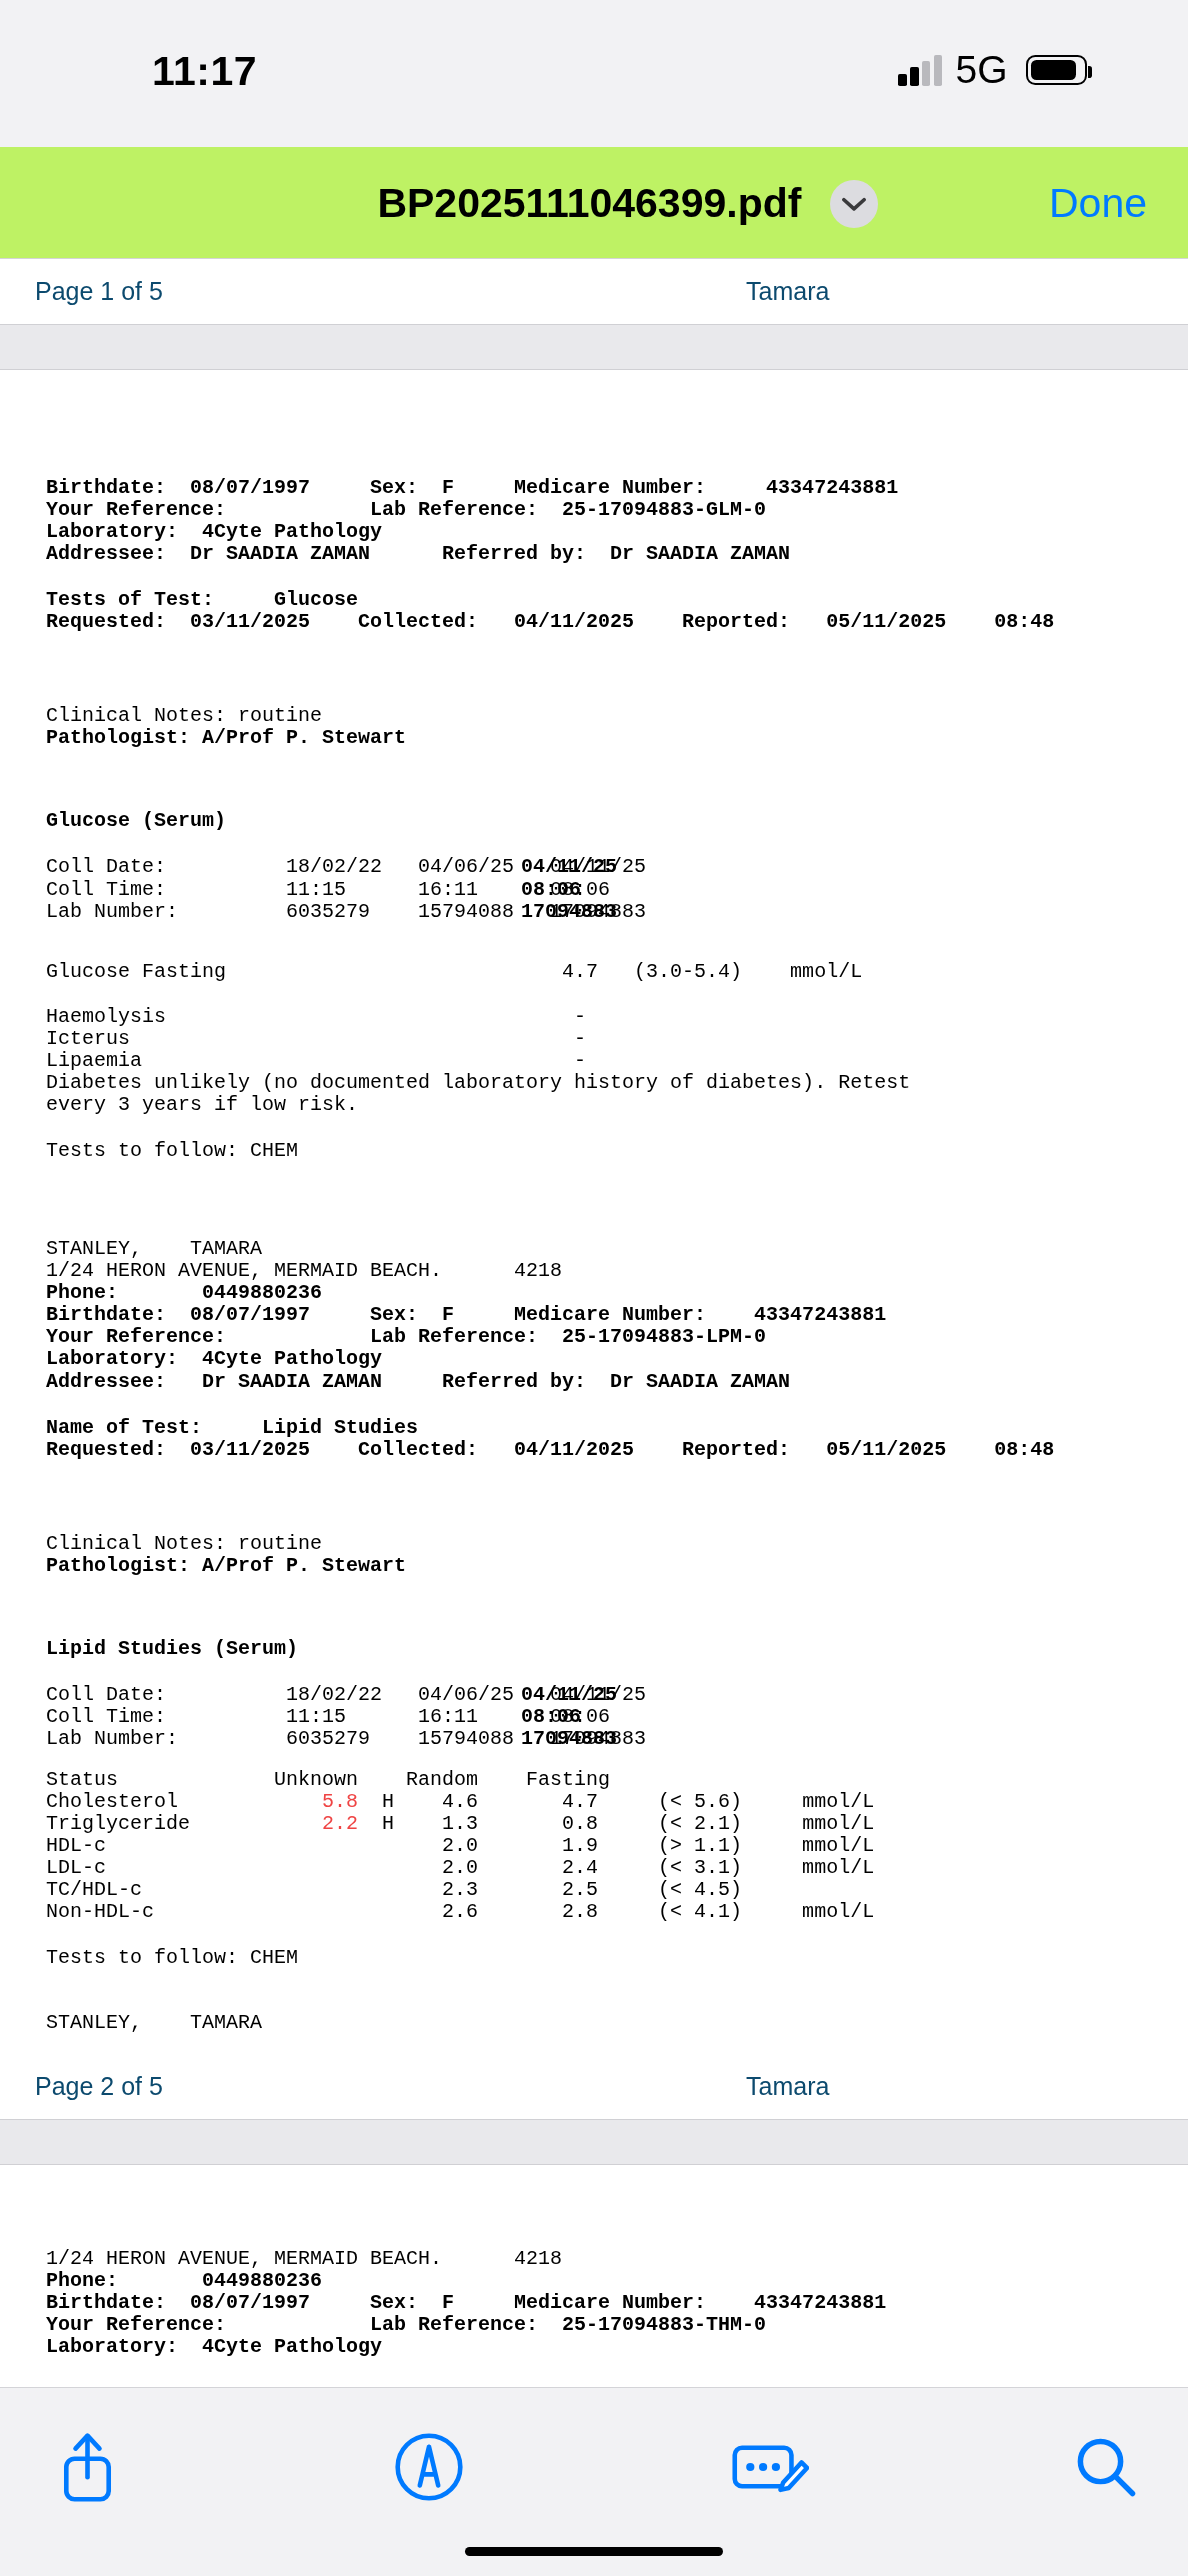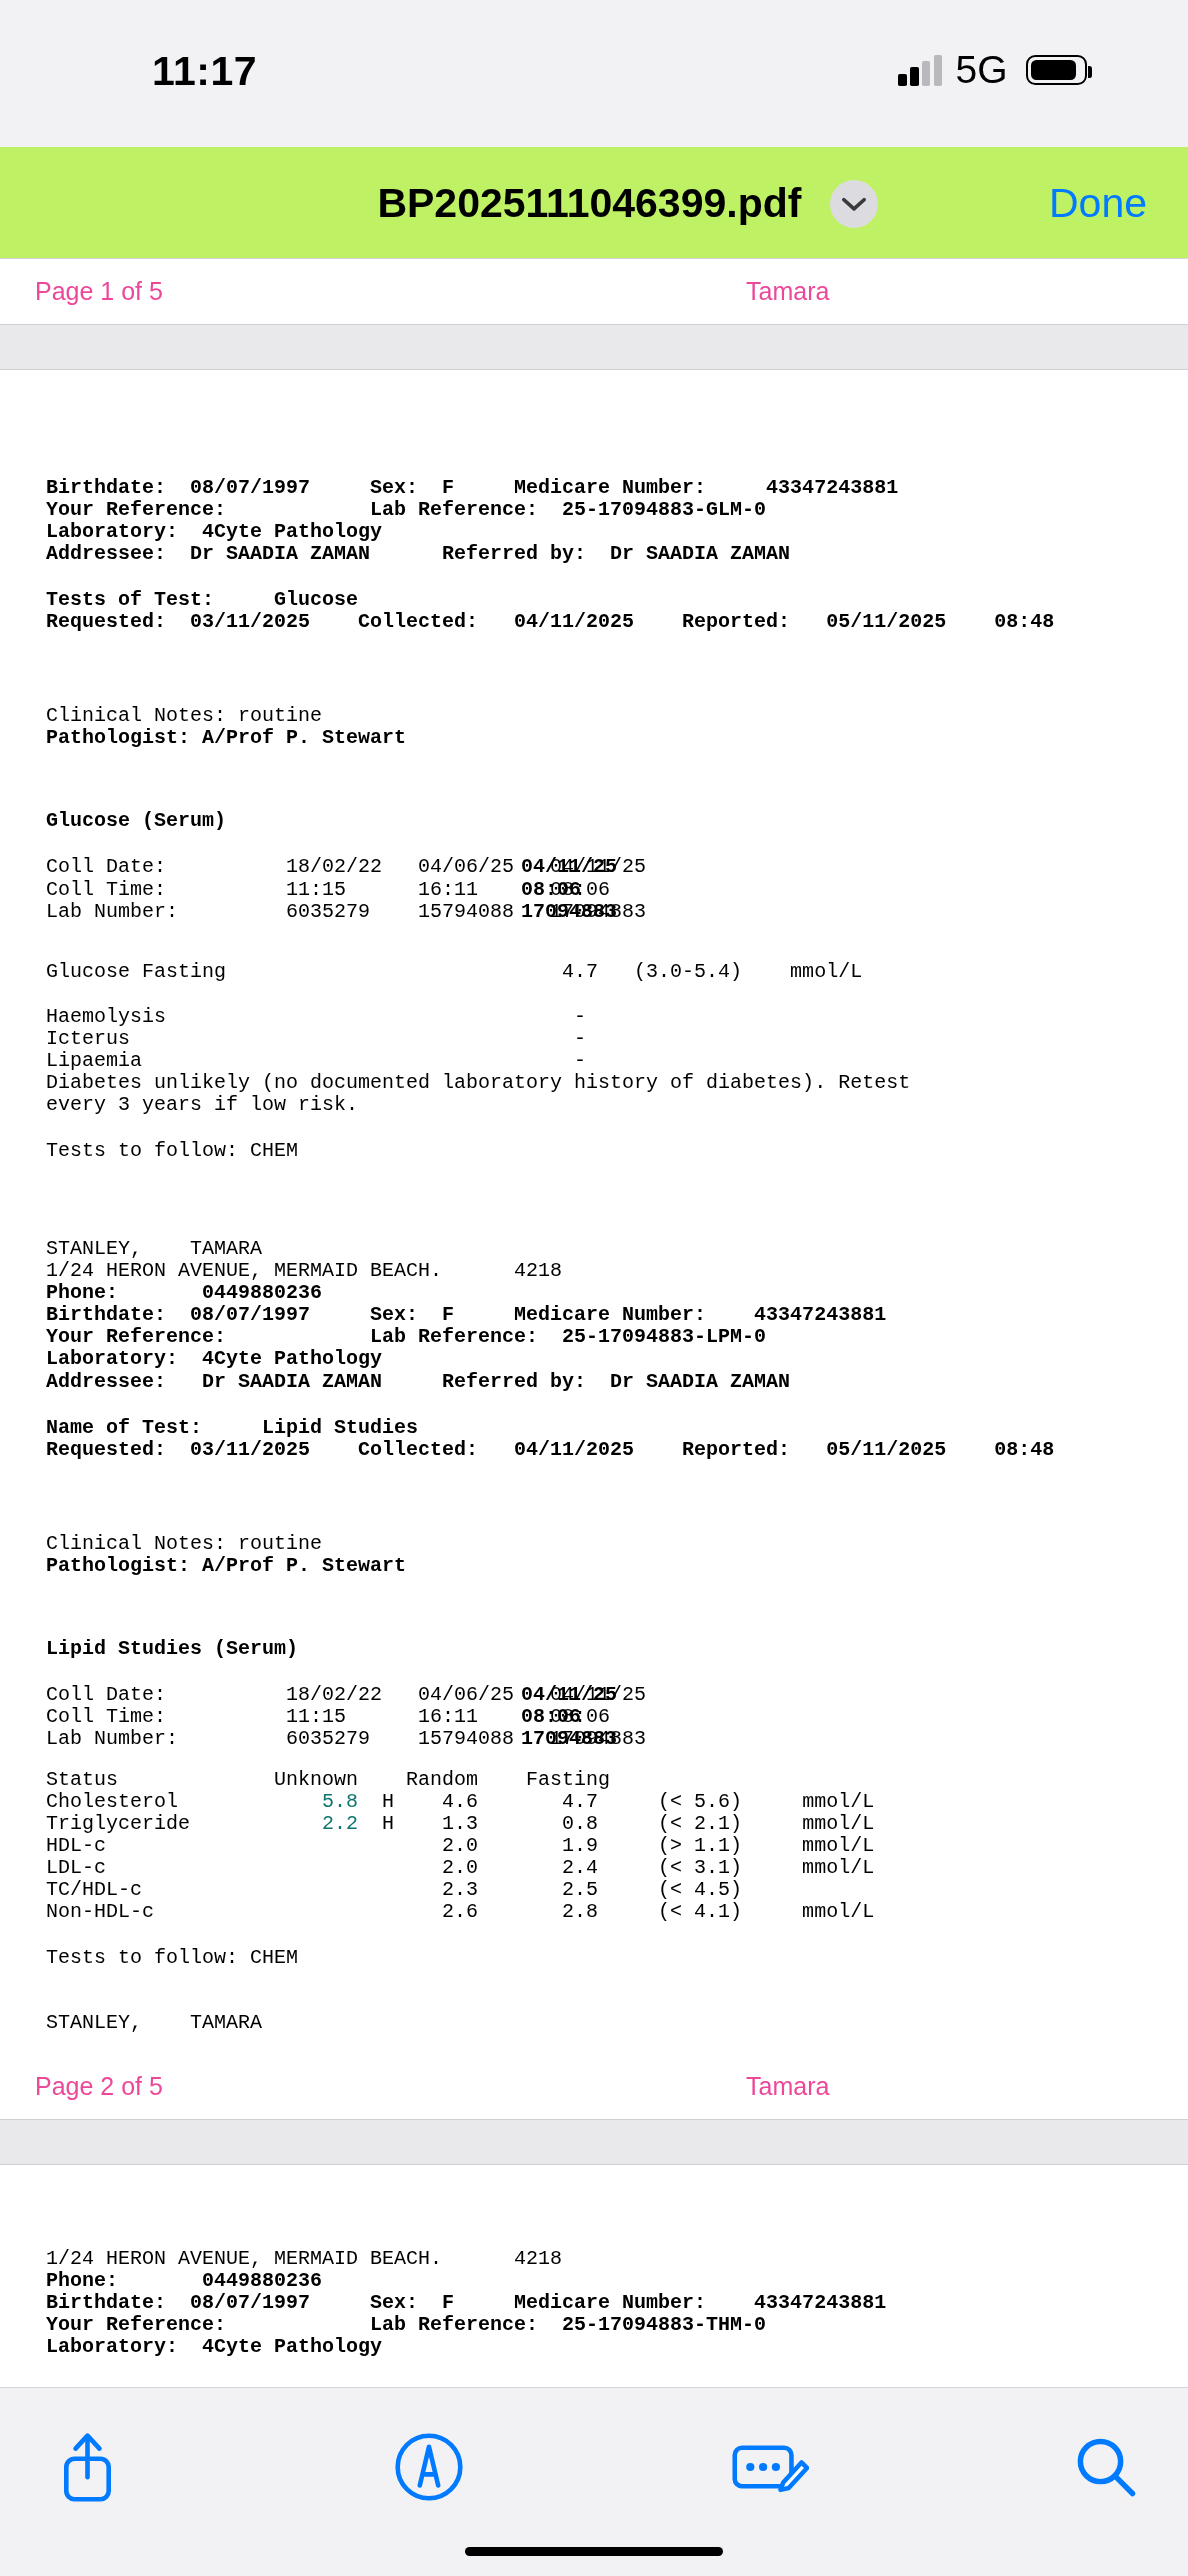--- a/index.html
+++ b/index.html
@@ -131,21 +131,21 @@
 
   
   .pageband {
     position: absolute;
     left: 0;
     width: 1188px;
     height: 56px;
     background: #ffffff;
     font-family: "Liberation Sans", sans-serif;
     font-size: 25px;
-    color: #ec4899;
+    color: #0c4a6e;
   }
   .pageband .pl { position: absolute; left: 35px; top: 16.6px; }
   .pageband .pr { position: absolute; left: 746px; top: 16.6px; }
 
   .gap {
     position: absolute;
     left: 0;
     width: 1188px;
     background: #e9e9ec;
     border-top: 0.9px solid #d0d0d4;
@@ -163,21 +163,21 @@
   }
   .docpage .ln {
     position: absolute;
     white-space: pre;
     font-size: 20px;
     line-height: 22px;
     color: #000;
     letter-spacing: 0px;
   }
   .b  { font-weight: bold; }
-  .hi { color: #0f766e; }
+  .hi { color: #ef4444; }
 
   
   .toolbar {
     position: absolute;
     left: 0;
     bottom: 0;
     width: 1188px;
     height: 189px;
     background: #f2f2f4;
     border-top: 0.9px solid #d4d4d8;

